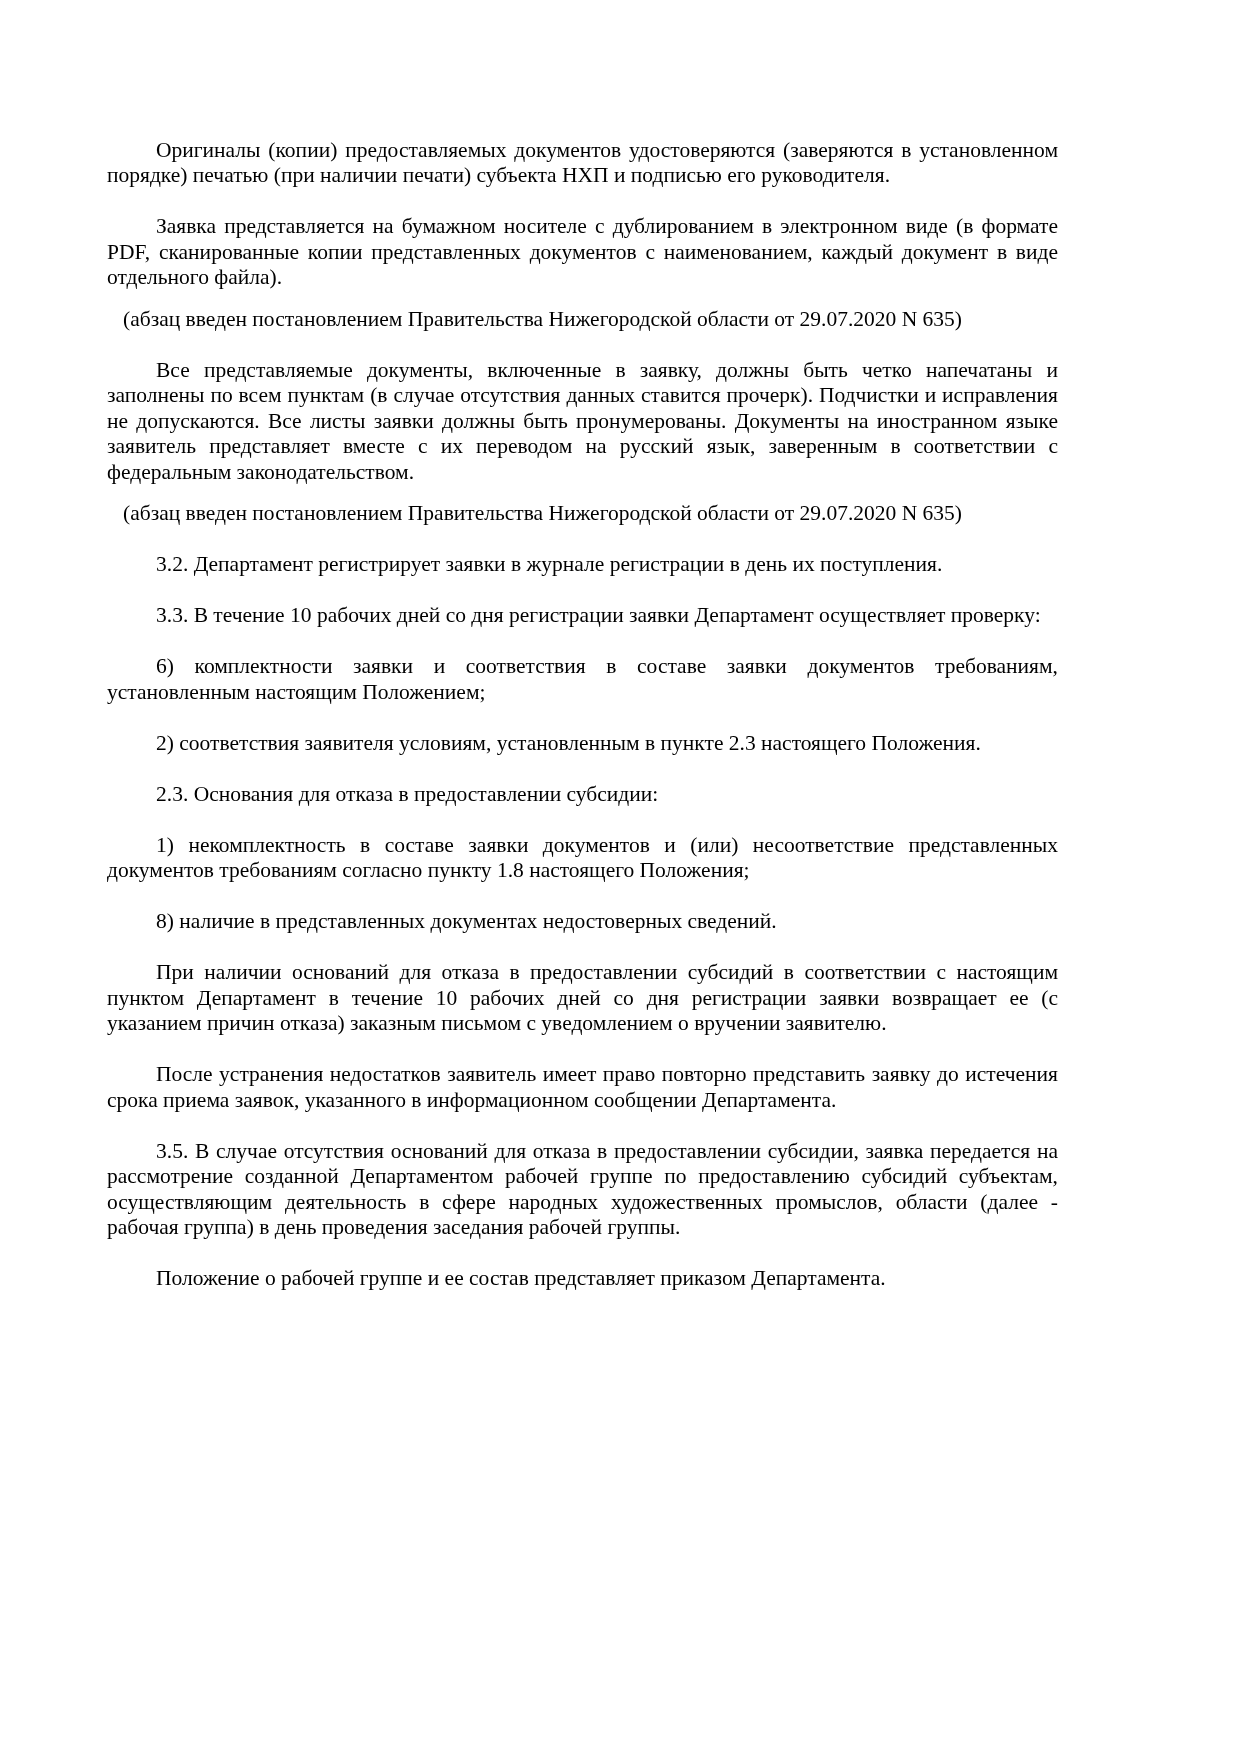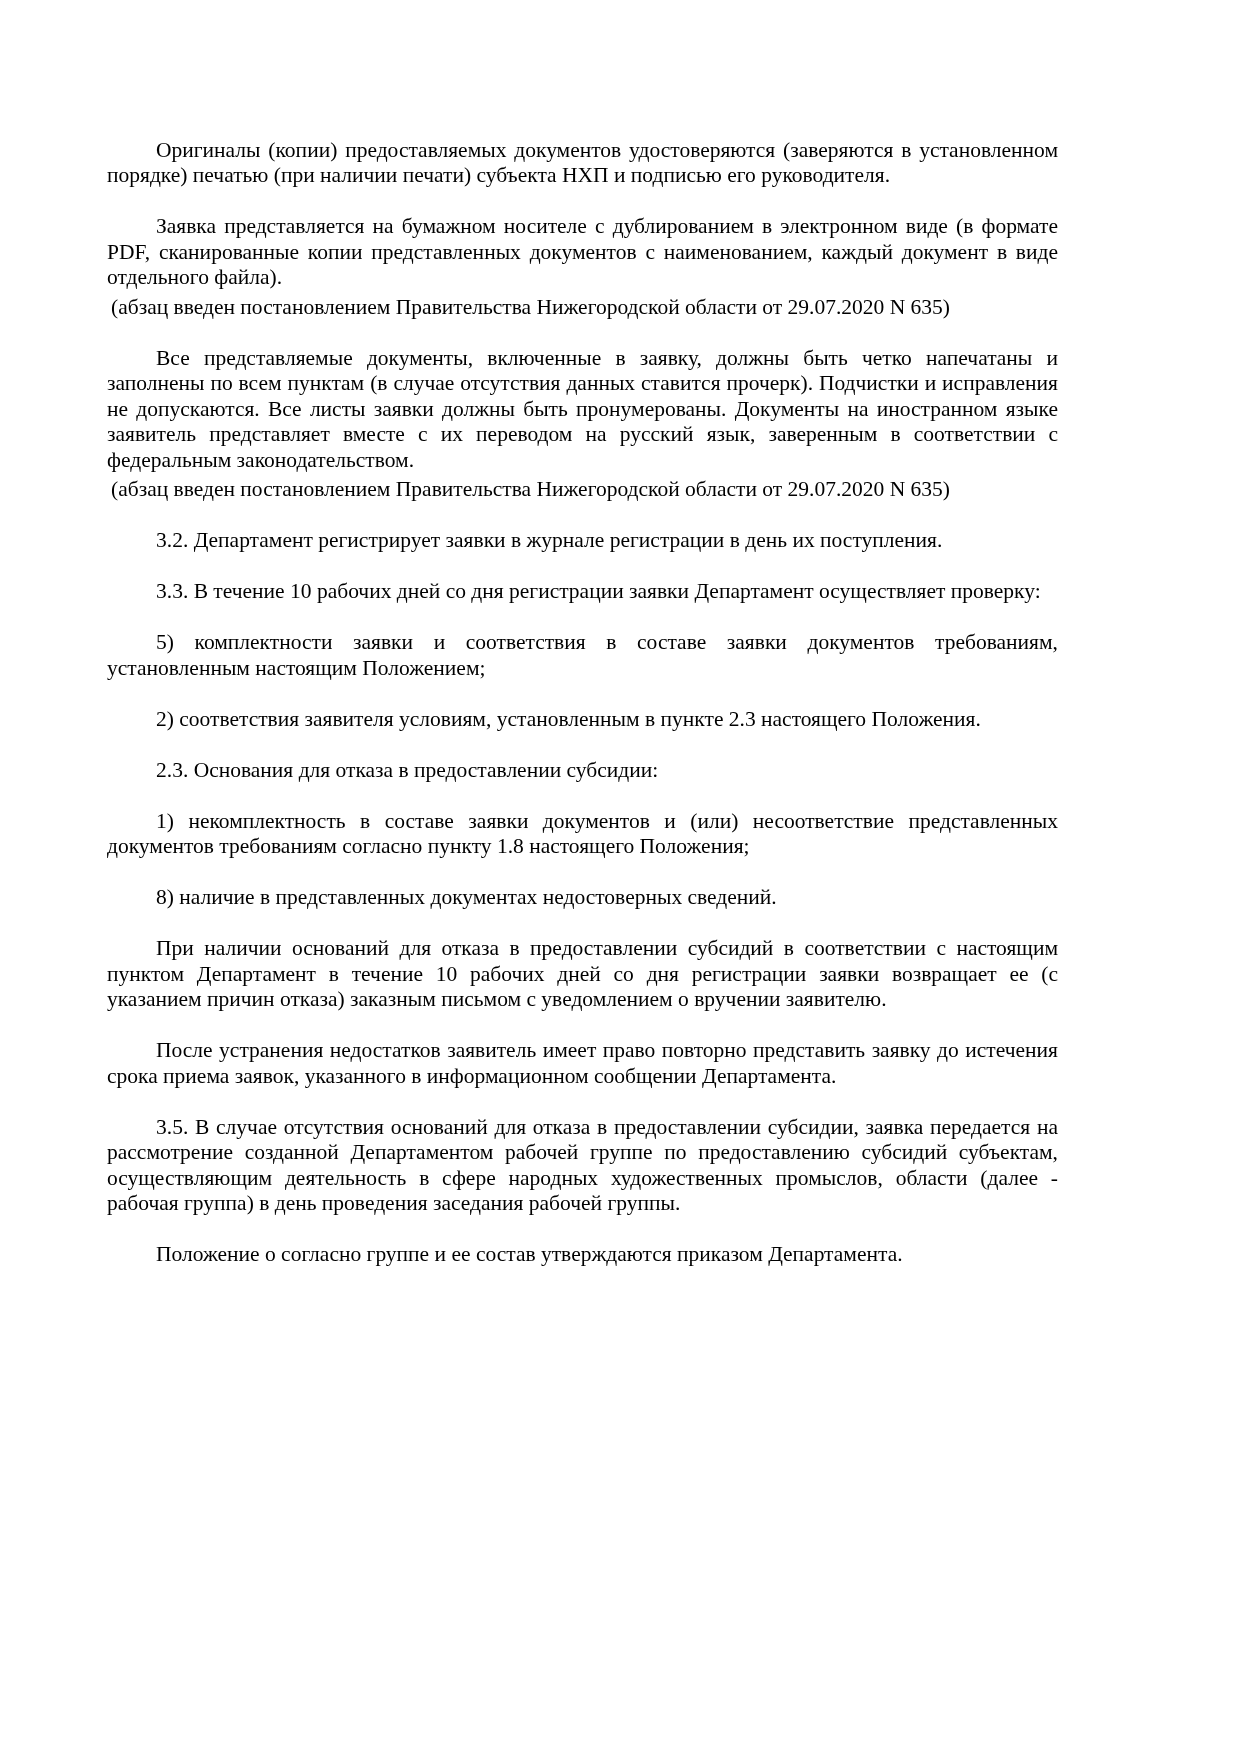--- a/index.html
+++ b/index.html
@@ -20,39 +20,39 @@
     line-height: 25.5px;
     color: #000000;
     overflow: hidden;
   }
   .para {
     margin: 25.5px 0 0 0;
     text-indent: 49px;
     text-align: justify;
   }
   .note {
-    margin: 4px;
+    margin: 16px;
     text-indent: 0;
     text-align: justify;
   }
   p { padding: 0; }
 </style>
 </head>
 <body>
 
 <div class="page">
   <p class="para">Оригиналы (копии) предоставляемых документов удостоверяются (заверяются в установленном порядке) печатью (при наличии печати) субъекта НХП и подписью его руководителя.</p>
   <p class="para">Заявка представляется на бумажном носителе с дублированием в электронном виде (в формате PDF, сканированные копии представленных документов с наименованием, каждый документ в виде отдельного файла).</p>
   <p class="note">(абзац введен постановлением Правительства Нижегородской области от 29.07.2020 N 635)</p>
   <p class="para">Все представляемые документы, включенные в заявку, должны быть четко напечатаны и заполнены по всем пунктам (в случае отсутствия данных ставится прочерк). Подчистки и исправления не допускаются. Все листы заявки должны быть пронумерованы. Документы на иностранном языке заявитель представляет вместе с их переводом на русский язык, заверенным в соответствии с федеральным законодательством.</p>
   <p class="note">(абзац введен постановлением Правительства Нижегородской области от 29.07.2020 N 635)</p>
   <p class="para">3.2. Департамент регистрирует заявки в журнале регистрации в день их поступления.</p>
   <p class="para">3.3. В течение 10 рабочих дней со дня регистрации заявки Департамент осуществляет проверку:</p>
-  <p class="para">5) комплектности заявки и соответствия в составе заявки документов требованиям, установленным настоящим Положением;</p>
+  <p class="para">6) комплектности заявки и соответствия в составе заявки документов требованиям, установленным настоящим Положением;</p>
   <p class="para">2) соответствия заявителя условиям, установленным в пункте 2.3 настоящего Положения.</p>
   <p class="para">2.3. Основания для отказа в предоставлении субсидии:</p>
   <p class="para">1) некомплектность в составе заявки документов и (или) несоответствие представленных документов требованиям согласно пункту 1.8 настоящего Положения;</p>
   <p class="para">8) наличие в представленных документах недостоверных сведений.</p>
   <p class="para">При наличии оснований для отказа в предоставлении субсидий в соответствии с настоящим пунктом Департамент в течение 10 рабочих дней со дня регистрации заявки возвращает ее (с указанием причин отказа) заказным письмом с уведомлением о вручении заявителю.</p>
   <p class="para">После устранения недостатков заявитель имеет право повторно представить заявку до истечения срока приема заявок, указанного в информационном сообщении Департамента.</p>
   <p class="para">3.5. В случае отсутствия оснований для отказа в предоставлении субсидии, заявка передается на рассмотрение созданной Департаментом рабочей группе по предоставлению субсидий субъектам, осуществляющим деятельность в сфере народных художественных промыслов, области (далее - рабочая группа) в день проведения заседания рабочей группы.</p>
-  <p class="para">Положение о согласно группе и ее состав утверждаются приказом Департамента.</p>
+  <p class="para">Положение о рабочей группе и ее состав представляет приказом Департамента.</p>
 </div>
 
 </body></html>

